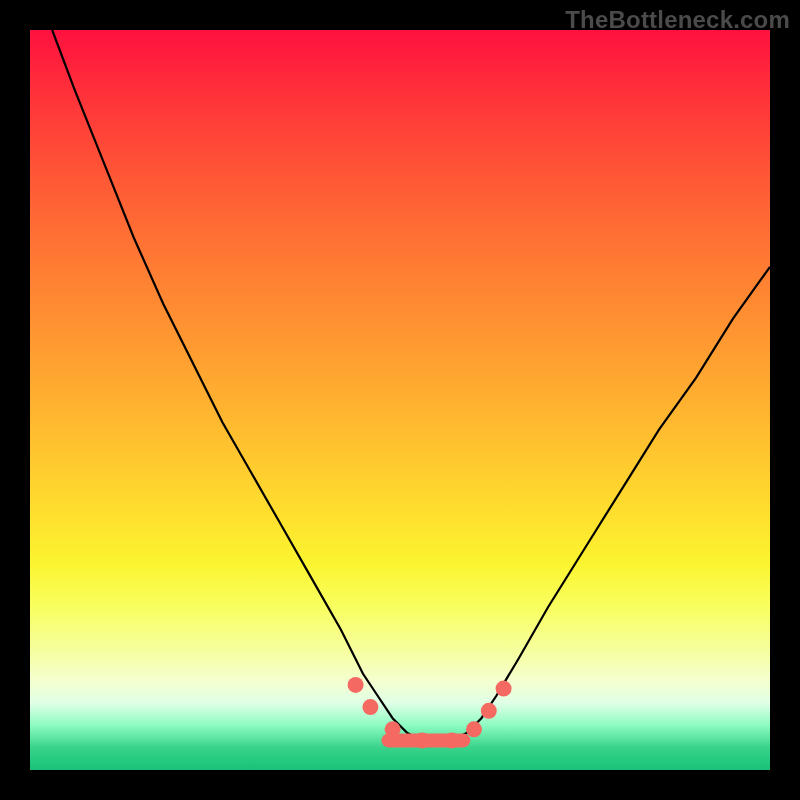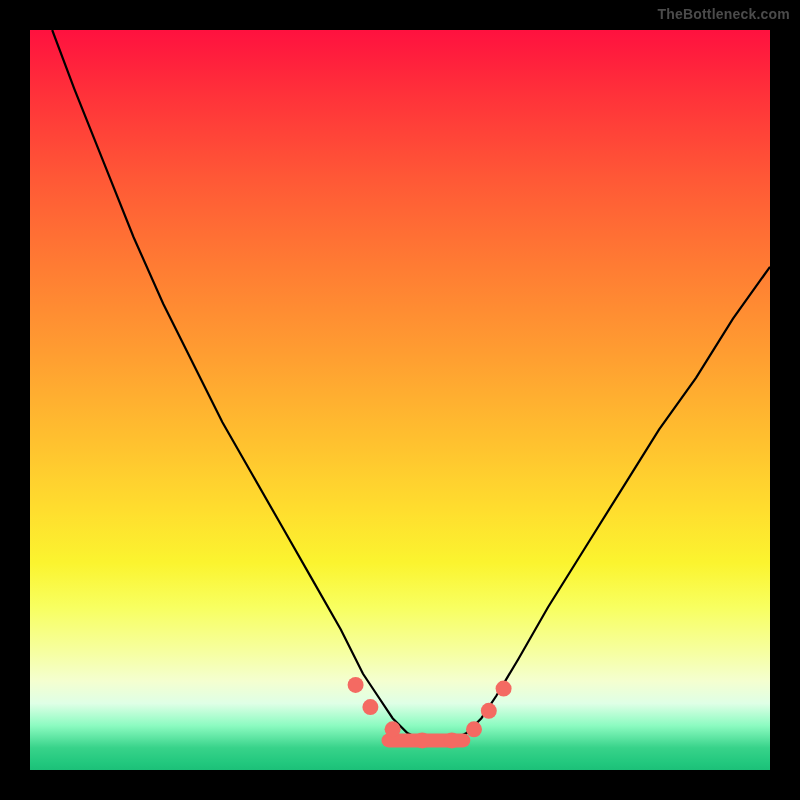--- a/index.html
+++ b/index.html
@@ -39,21 +39,21 @@
       #38d38a 97%,
       #22c87e 99%,
       #1cc078 100%
     );
   }
   .watermark {
     position: absolute;
     top: 6px;
     right: 10px;
     font-family: Arial, Helvetica, sans-serif;
-    font-size: 14px;
+    font-size: 24px;
     font-weight: 600;
     letter-spacing: 0.2px;
     color: #4b4b4b;
     user-select: none;
   }
   svg.curve {
     position: absolute;
     left: 0;
     top: 0;
     width: 740px;

